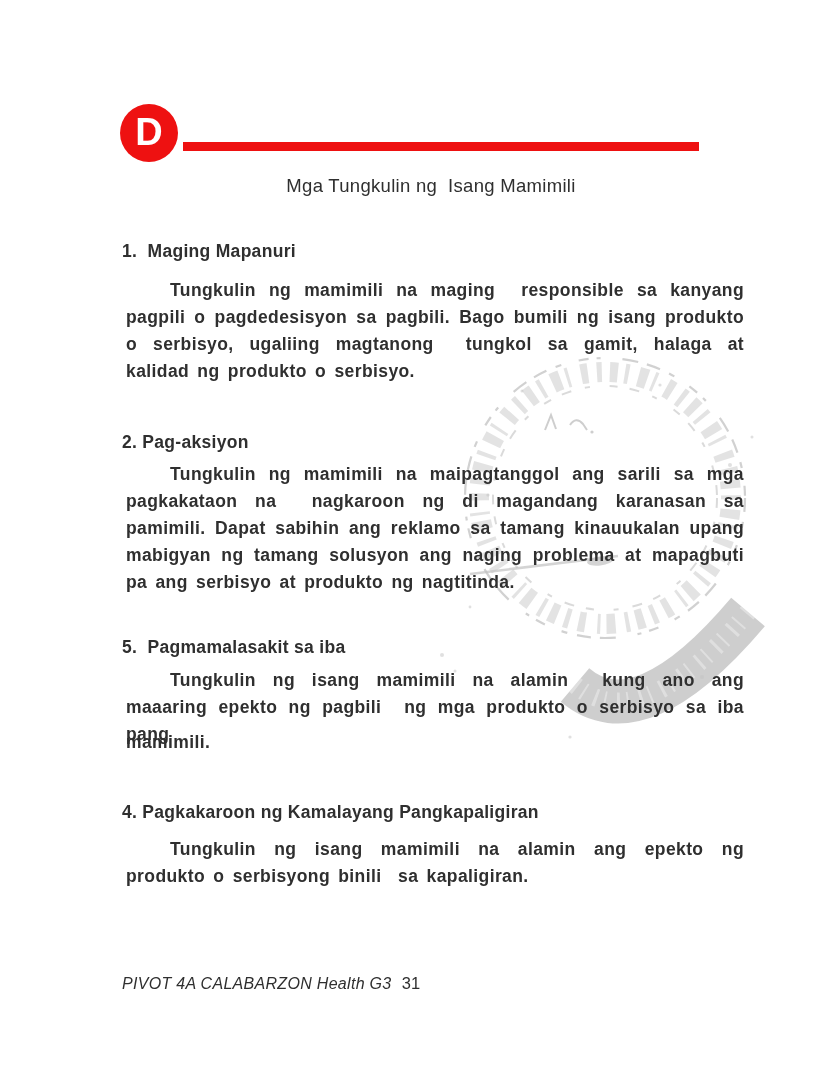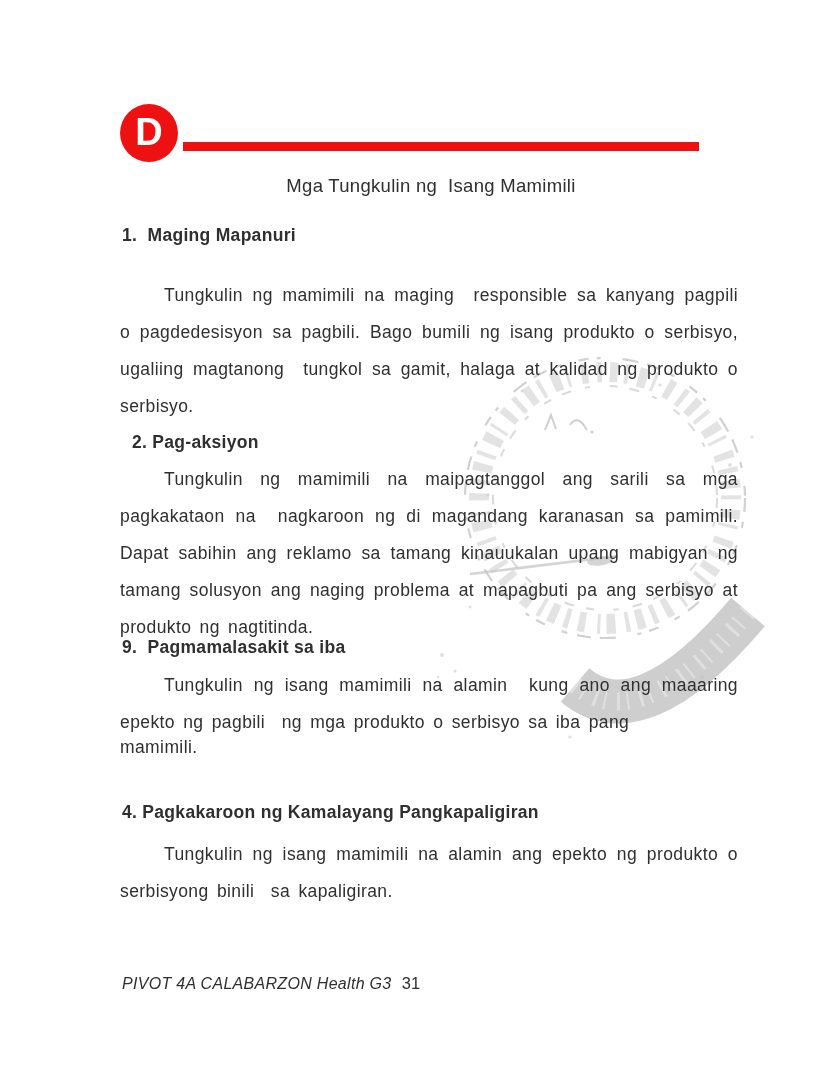--- a/index.html
+++ b/index.html
@@ -35,33 +35,34 @@
     position:absolute;left:122px;top:175px;width:618px;
     text-align:center;font-weight:normal;font-size:18.5px;
     letter-spacing:0.3px;white-space:pre-wrap;
   }
   .heading{
     position:absolute;left:122px;
     font-weight:bold;font-size:17.5px;letter-spacing:0.3px;
     white-space:pre;
   }
   .para{
-    position:absolute;left:120px;width:618px;
-    font-size:17.5px;line-height:37px;
+    position:absolute;left:126px;width:618px;
+    font-size:17.5px;line-height:27px;
     text-align:justify;text-justify:inter-word;
     text-indent:44px;
     letter-spacing:0.4px;word-spacing:3px;
     white-space:pre-wrap;
+    font-weight:bold;
   }
   .para-plain{
     text-align:left;text-indent:0;
   }
-  #heading-1{top:225px;}
+  #heading-1{top:241px;}
   #para-1{top:277px;}
-  #heading-2{top:432px;margin-left:10px;}
+  #heading-2{top:432px;}
   #para-2{top:461px;}
   #heading-3{top:637px;}
   #para-3{top:667px;}
   #para-3b{top:729px;}
   #heading-4{top:802px;text-align:right;}
   #para-4{top:836px;}
   .footer-pageno{
     position:absolute;left:381px;top:974px;width:60px;
     text-align:center;font-size:16.5px;
   }
@@ -121,21 +122,21 @@
     <div class="rule"></div>
 
     <div class="title">Mga Tungkulin ng  Isang Mamimili</div>
 
     <div class="heading" id="heading-1">1.  Maging Mapanuri</div>
     <div class="para" id="para-1">Tungkulin ng mamimili na maging  responsible sa kanyang pagpili o pagdedesisyon sa pagbili. Bago bumili ng isang produkto o serbisyo, ugaliing magtanong  tungkol sa gamit, halaga at kalidad ng produkto o serbisyo.</div>
 
     <div class="heading" id="heading-2">2. Pag-aksiyon</div>
     <div class="para" id="para-2">Tungkulin ng mamimili na maipagtanggol ang sarili sa mga pagkakataon na  nagkaroon ng di magandang karanasan sa pamimili. Dapat sabihin ang reklamo sa tamang kinauukalan upang mabigyan ng tamang solusyon ang naging problema at mapagbuti pa ang serbisyo at produkto ng nagtitinda.</div>
 
-    <div class="heading" id="heading-3">9.  Pagmamalasakit sa iba</div>
+    <div class="heading" id="heading-3">5.  Pagmamalasakit sa iba</div>
     <div class="para" id="para-3">Tungkulin ng isang mamimili na alamin  kung ano ang maaaring epekto ng pagbili  ng mga produkto o serbisyo sa iba pang</div>
     <div class="para para-plain" id="para-3b">mamimili.</div>
 
     <div class="heading" id="heading-4">4. Pagkakaroon ng Kamalayang Pangkapaligiran</div>
     <div class="para" id="para-4">Tungkulin ng isang mamimili na alamin ang epekto ng produkto o serbisyong binili  sa kapaligiran.</div>
 
     <div class="footer-pageno">31</div>
     <div class="footer-credit">PIVOT 4A CALABARZON Health G3</div>
 
   </div>

